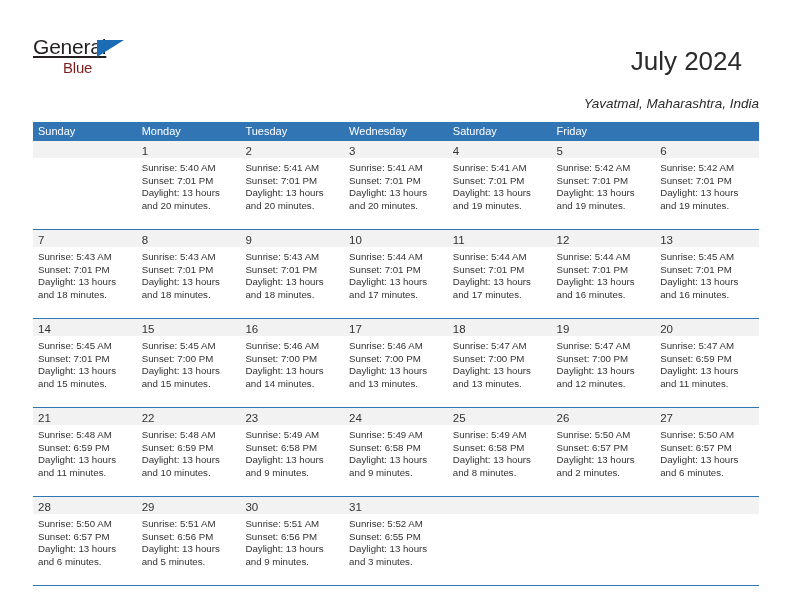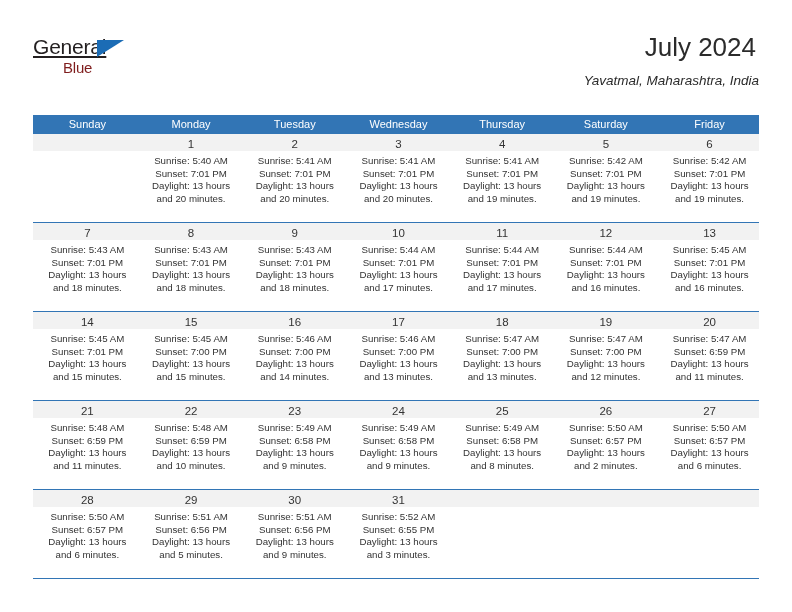--- a/index.html
+++ b/index.html
@@ -69,39 +69,38 @@
     position: absolute;
     right: 0;
     top: 0;
     text-align: right;
   }
   .cal-title {
     font-size: 26px;
     line-height: 32px;
     color: #2b2b2b;
     font-weight: normal;
-    margin: 3px;
+    margin: 17px;
     white-space: nowrap;
   }
   .cal-subtitle {
     font-size: 13.5px;
     line-height: 20px;
     color: #2b2b2b;
     margin: 8px 0 0 0;
     white-space: nowrap;
     font-style: italic;
   }
 
   
   .calendar {
     position: absolute;
     left: 33px;
-    top: 115px;
+    top: 122px;
     width: 726px;
-    text-align: center;
   }
   .dow-row {
     display: flex;
     background: #3275b5;
     height: 19px;
   }
   .dow {
     flex: 0 0 103.71px;
     width: 103.71px;
     box-sizing: border-box;
@@ -174,21 +173,20 @@
     </div>
 
   </div>
 
   <div class="calendar">
     <div class="dow-row" id="dow-row">
         <div class="dow">Sunday</div>
         <div class="dow">Monday</div>
         <div class="dow">Tuesday</div>
         <div class="dow">Wednesday</div>
-        <div class="dow">Thursday</div>
         <div class="dow">Saturday</div>
         <div class="dow">Friday</div>
       </div>
     <div id="weeks-container">
         <div class="week">
           <div class="week-row daynum-row">
             <div class="cell"><span class="daynum"></span></div>
             <div class="cell"><span class="daynum">1</span></div>
             <div class="cell"><span class="daynum">2</span></div>
             <div class="cell"><span class="daynum">3</span></div>

